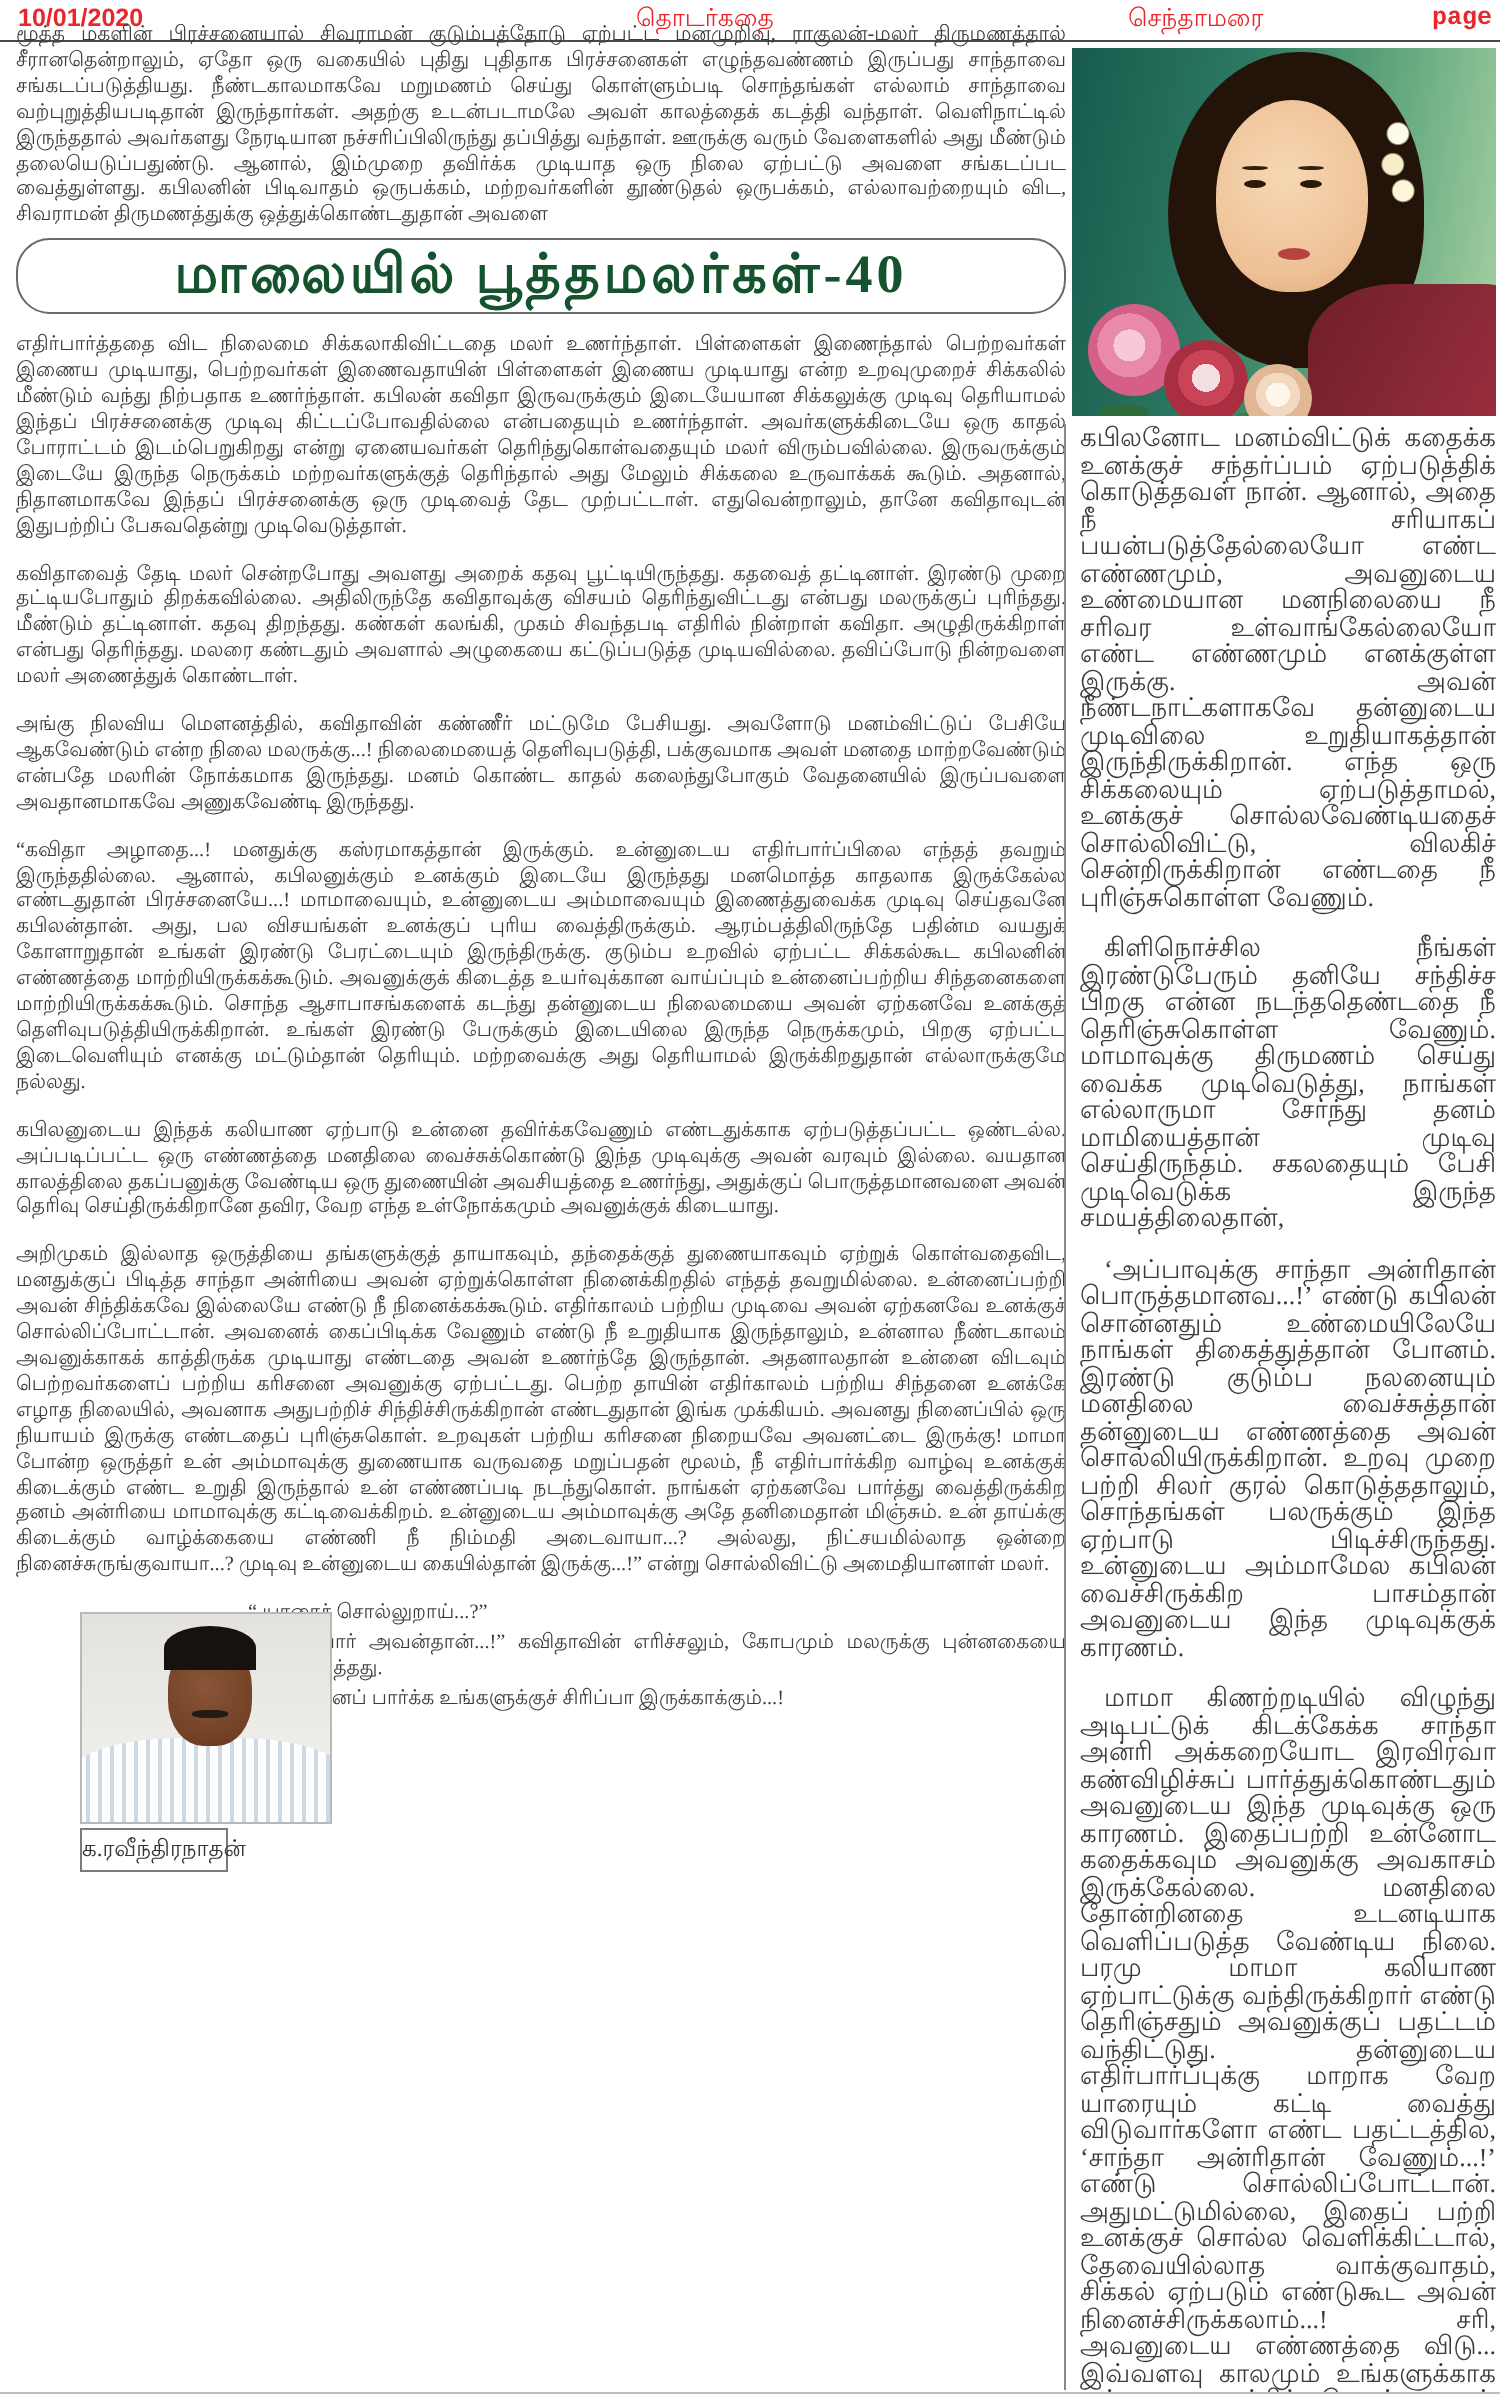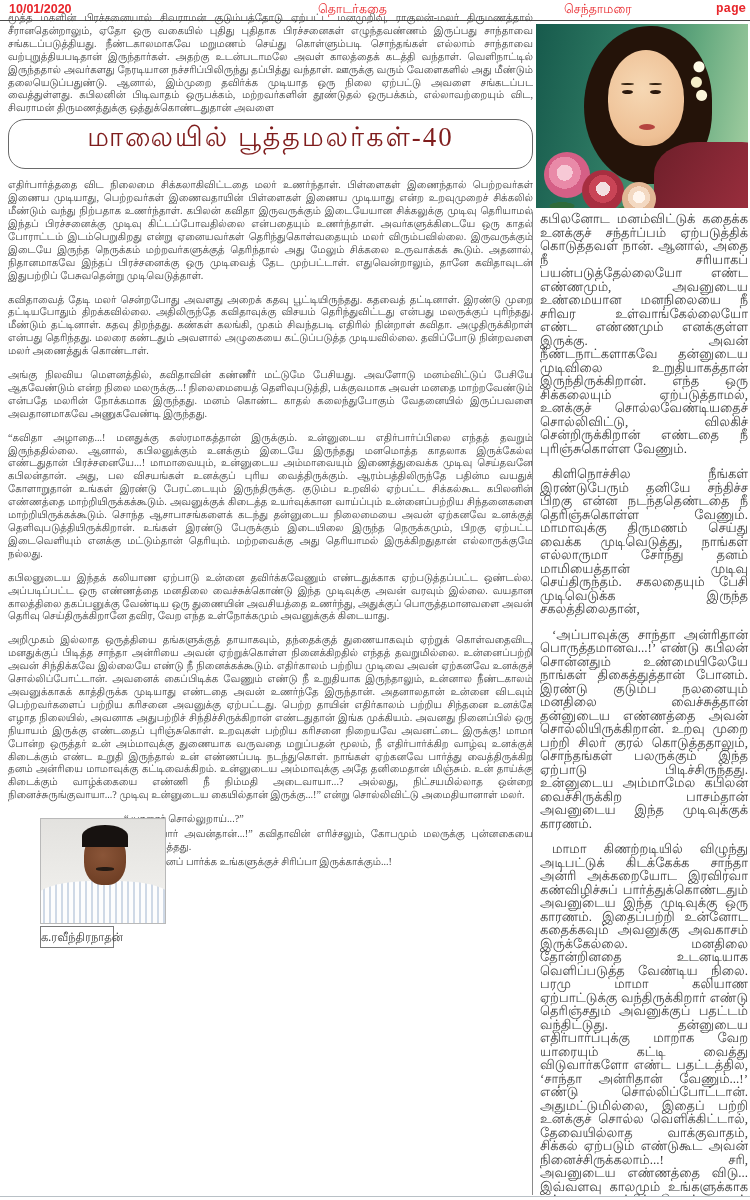--- a/index.html
+++ b/index.html
@@ -63,23 +63,23 @@
   
   .main-col {
     position:absolute; left:8px; top:12px; width:525px; height:1175px; overflow:hidden;
     font-size:10.2px; line-height:12.9px; text-align:justify;
   }
   .main-col p { margin:0 0 11px 0; }
   .pre-title { margin-bottom:4px !important; }
 
   .title-banner {
     border:1.5px solid #6a6a6a; border-radius:17px;
-    margin:2px 0 10px 0; padding:2px 0 16px 0;
-    text-align:center; color:#7f1d1d;
-    font-size:27px; font-weight:normal; letter-spacing:2px; line-height:30px;
+    margin:2px 0 10px 0; padding:2px 0 4px 0;
+    text-align:center; color:#14532d;
+    font-size:27px; font-weight:bold; letter-spacing:2px; line-height:30px;
   }
 
   .dlg { margin:0 0 2px 0 !important; }
   .dlg-gap { margin:0 0 13px 0 !important; }
 
   
   .author-block { float:left; width:106px; margin:5px 10px 0 0;padding-left:32px; }
   .author-photo {
     width:126px; height:106px; position:relative; overflow:hidden;
     border:1px solid #b9b9b9;
@@ -165,20 +165,20 @@
 
     <p class="dlg">“ யாரைச் சொல்லுறாய்...?”</p>
     <p class="dlg">“வேற யார் அவன்தான்...!” கவிதாவின் எரிச்சலும், கோபமும் மலருக்கு புன்னகையை வரவழைத்தது.</p>
     <p class="dlg">“என்னனைப் பார்க்க உங்களுக்குச் சிரிப்பா இருக்காக்கும்...!</p>
   </div>
 
   <div class="col-rule"></div>
 
   <div class="right-col">
     <p>கபிலனோட மனம்விட்டுக் கதைக்க உனக்குச் சந்தர்ப்பம் ஏற்படுத்திக் கொடுத்தவள் நான். ஆனால், அதை நீ சரியாகப் பயன்படுத்தேல்லையோ எண்ட எண்ணமும், அவனுடைய உண்மையான மனநிலையை நீ சரிவர உள்வாங்கேல்லையோ எண்ட எண்ணமும் எனக்குள்ள இருக்கு. அவன் நீண்டநாட்களாகவே தன்னுடைய முடிவிலை உறுதியாகத்தான் இருந்திருக்கிறான். எந்த ஒரு சிக்கலையும் ஏற்படுத்தாமல், உனக்குச் சொல்லவேண்டியதைச் சொல்லிவிட்டு, விலகிச் சென்றிருக்கிறான் எண்டதை நீ புரிஞ்சுகொள்ள வேணும்.</p>
-    <p class="indent">கிளிநொச்சில நீங்கள் இரண்டுபேரும் தனியே சந்திச்ச பிறகு என்ன நடந்ததெண்டதை நீ தெரிஞ்சுகொள்ள வேணும். மாமாவுக்கு திருமணம் செய்து வைக்க முடிவெடுத்து, நாங்கள் எல்லாருமா சேர்ந்து தனம் மாமியைத்தான் முடிவு செய்திருந்தம். சகலதையும் பேசி முடிவெடுக்க இருந்த சகலத்திலைதான்,</p>
+    <p class="indent">கிளிநொச்சில நீங்கள் இரண்டுபேரும் தனியே சந்திச்ச பிறகு என்ன நடந்ததெண்டதை நீ தெரிஞ்சுகொள்ள வேணும். மாமாவுக்கு திருமணம் செய்து வைக்க முடிவெடுத்து, நாங்கள் எல்லாருமா சேர்ந்து தனம் மாமியைத்தான் முடிவு செய்திருந்தம். சகலதையும் பேசி முடிவெடுக்க இருந்த சமயத்திலைதான்,</p>
     <p class="indent">‘அப்பாவுக்கு சாந்தா அன்ரிதான் பொருத்தமானவ...!’ எண்டு கபிலன் சொன்னதும் உண்மையிலேயே நாங்கள் திகைத்துத்தான் போனம். இரண்டு குடும்ப நலனையும் மனதிலை வைச்சுத்தான் தன்னுடைய எண்ணத்தை அவன் சொல்லியிருக்கிறான். உறவு முறை பற்றி சிலர் குரல் கொடுத்ததாலும், சொந்தங்கள் பலருக்கும் இந்த ஏற்பாடு பிடிச்சிருந்தது. உன்னுடைய அம்மாமேல கபிலன் வைச்சிருக்கிற பாசம்தான் அவனுடைய இந்த முடிவுக்குக் காரணம்.</p>
     <p class="indent">மாமா கிணற்றடியில் விழுந்து அடிபட்டுக் கிடக்கேக்க சாந்தா அன்ரி அக்கறையோட இரவிரவா கண்விழிச்சுப் பார்த்துக்கொண்டதும் அவனுடைய இந்த முடிவுக்கு ஒரு காரணம். இதைப்பற்றி உன்னோட கதைக்கவும் அவனுக்கு அவகாசம் இருக்கேல்லை. மனதிலை தோன்றினதை உடனடியாக வெளிப்படுத்த வேண்டிய நிலை. பரமு மாமா கலியாண ஏற்பாட்டுக்கு வந்திருக்கிறார் எண்டு தெரிஞ்சதும் அவனுக்குப் பதட்டம் வந்திட்டுது. தன்னுடைய எதிர்பார்ப்புக்கு மாறாக வேற யாரையும் கட்டி வைத்து விடுவார்களோ எண்ட பதட்டத்தில, ‘சாந்தா அன்ரிதான் வேணும்...!’ எண்டு சொல்லிப்போட்டான். அதுமட்டுமில்லை, இதைப் பற்றி உனக்குச் சொல்ல வெளிக்கிட்டால், தேவையில்லாத வாக்குவாதம், சிக்கல் ஏற்படும் எண்டுகூட அவன் நினைச்சிருக்கலாம்...! சரி, அவனுடைய எண்ணத்தை விடு... இவ்வளவு காலமும் உங்களுக்காக தன்னை வருத்திக் கொண்ட உன் தாயின் எதிர்காலத்தை நினைச்சுப் பார். பெற்ற கடனைத் தீர்க்க இதைவிட ஒரு சந்தர்ப்பம் உனக்குக் கிடைக்குமா...?</p>
     <p class="continued">தொடரும்.....</p>
   </div>
 
   <div class="bottom-rule"></div>
 </div>
 
 </body></html>

